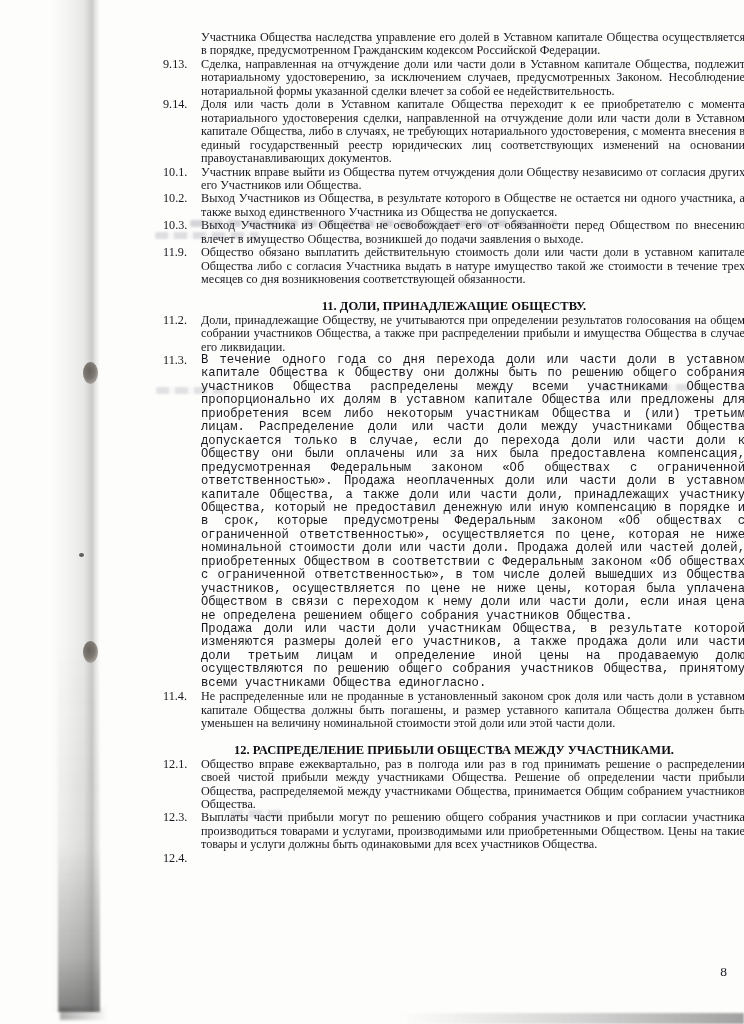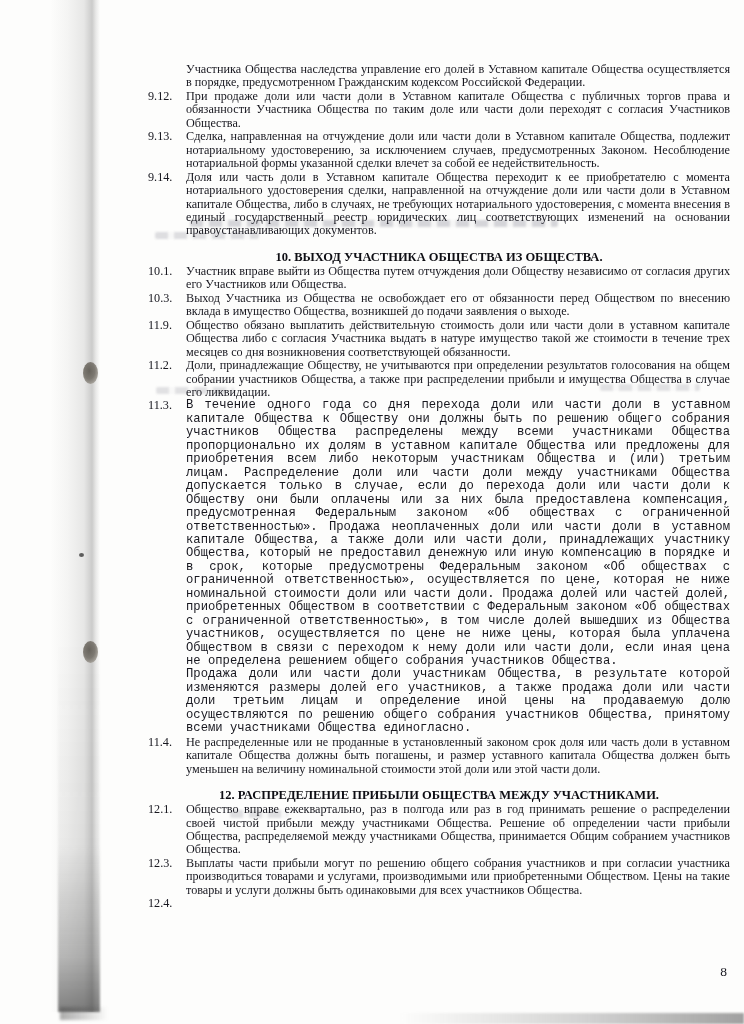--- a/index.html
+++ b/index.html
@@ -8,24 +8,23 @@
     background:#e9e9e9;
     font-family:"Liberation Serif","DejaVu Serif",serif;
   }
   .sheet{
     position:relative;width:744px;height:1024px;
     background:#fdfdfc;overflow:hidden;
     color:#17171f;
   }
   
   .content{
-    position:absolute;left:148px;top:31px;width:582px;
+    position:absolute;left:163px;top:31px;width:582px;
     font-size:12.2px;line-height:13.45px;
     text-align:justify;
-    margin-top:32px;
   }
   .clause{position:relative;padding-left:38px;}
   .clause .num{
     position:absolute;left:0;top:0;width:34px;
     text-align:left;white-space:nowrap;
   }
   .clause .sub{margin-top:0;font-family:Liberation Mono, monospace;}
   .intro{padding-left:38px;}
   h2{
     font-size:12.5px;line-height:14px;font-weight:bold;
@@ -107,47 +106,47 @@
   <div class="artifact smudge s4"></div>
   <div class="artifact smudge s5"></div>
   <div class="artifact bottom-right-shadow"></div>
   <div class="artifact bottom-left-blob"></div>
 
   <div class="content">
 
     <p class="intro" style="margin:0">Участника Общества наследства управление его долей в Уставном капитале Общества осуществляется в порядке, предусмотренном Гражданским кодексом Российской Федерации.</p>
 
     <div class="clause">
-      <span class="num">9.12.</span>
-      <span>При продаже доли или части доли в Уставном капитале Общества с публичных торгов права и обязанности Участника Общества по таким доле или части доли переходят с согласия Участников Общества.</span>
-    </div>
-    <div class="clause">
       <span class="num">9.13.</span>
       <span>Сделка, направленная на отчуждение доли или части доли в Уставном капитале Общества, подлежит нотариальному удостоверению, за исключением случаев, предусмотренных Законом. Несоблюдение нотариальной формы указанной сделки влечет за собой ее недействительность.</span>
     </div>
     <div class="clause">
       <span class="num">9.14.</span>
       <span>Доля или часть доли в Уставном капитале Общества переходит к ее приобретателю с момента нотариального удостоверения сделки, направленной на отчуждение доли или части доли в Уставном капитале Общества, либо в случаях, не требующих нотариального удостоверения, с момента внесения в единый государственный реестр юридических лиц соответствующих изменений на основании правоустанавливающих документов.</span>
     </div>
 
-    <h2>10. ВЫХОД УЧАСТНИКА ОБЩЕСТВА ИЗ ОБЩЕСТВА.</h2>
 
     <div class="clause">
       <span class="num">10.1.</span>
       <span>Участник вправе выйти из Общества путем отчуждения доли Обществу независимо от согласия других его Участников или Общества.</span>
     </div>
     <div class="clause">
+      <span class="num">10.2.</span>
+      <span>Выход Участников из Общества, в результате которого в Обществе не остается ни одного участника, а также выход единственного Участника из Общества не допускается.</span>
+    </div>
+    <div class="clause">
       <span class="num">10.3.</span>
-      <span>Выход Участника из Общества не освобождает его от обязанности перед Обществом по внесению вклада в имущество Общества, возникшей до подачи заявления о выходе.</span>
+      <span>Выход Участника из Общества не освобождает его от обязанности перед Обществом по внесению влечет в имущество Общества, возникшей до подачи заявления о выходе.</span>
     </div>
     <div class="clause">
       <span class="num">11.9.</span>
       <span>Общество обязано выплатить действительную стоимость доли или части доли в уставном капитале Общества либо с согласия Участника выдать в натуре имущество такой же стоимости в течение трех месяцев со дня возникновения соответствующей обязанности.</span>
     </div>
 
+    <h2>11. ДОЛИ, ПРИНАДЛЕЖАЩИЕ ОБЩЕСТВУ.</h2>
 
     <div class="clause">
       <span class="num">11.2.</span>
       <span>Доли, принадлежащие Обществу, не учитываются  при определении результатов голосования на общем собрании участников Общества, а также при распределении прибыли и имущества Общества в случае его ликвидации.</span>
     </div>
     <div class="clause">
       <span class="num">11.3.</span>
       <div class="sub">В течение одного года со дня перехода доли или части доли в уставном капитале Общества к Обществу они должны быть по решению общего собрания участников Общества распределены между всеми участниками Общества пропорционально их долям в уставном капитале Общества или предложены для приобретения всем либо некоторым участникам Общества и (или) третьим лицам. Распределение доли или части доли между участниками Общества допускается только в случае, если до перехода доли или части доли к Обществу они были оплачены или за них была предоставлена компенсация, предусмотренная Федеральным законом «Об обществах с ограниченной ответственностью». Продажа неоплаченных доли или части доли в уставном капитале Общества, а также доли или части доли, принадлежащих участнику Общества, который не предоставил денежную или иную компенсацию в порядке и в срок, которые предусмотрены Федеральным законом «Об обществах с ограниченной ответственностью», осуществляется по цене, которая не ниже номинальной стоимости доли или части доли. Продажа долей или частей долей, приобретенных Обществом в соответствии с Федеральным законом «Об обществах с ограниченной ответственностью», в том числе долей вышедших из Общества участников, осуществляется по цене не ниже цены, которая была уплачена Обществом в связи с переходом к нему доли или части доли, если иная цена не определена решением общего собрания участников Общества.</div>
       <div class="sub">Продажа доли или части доли участникам Общества, в результате которой изменяются размеры долей его участников, а также продажа доли или части доли третьим лицам и определение иной цены на продаваемую долю осуществляются по решению общего собрания участников Общества, принятому всеми участниками Общества единогласно.</div>
     </div>

